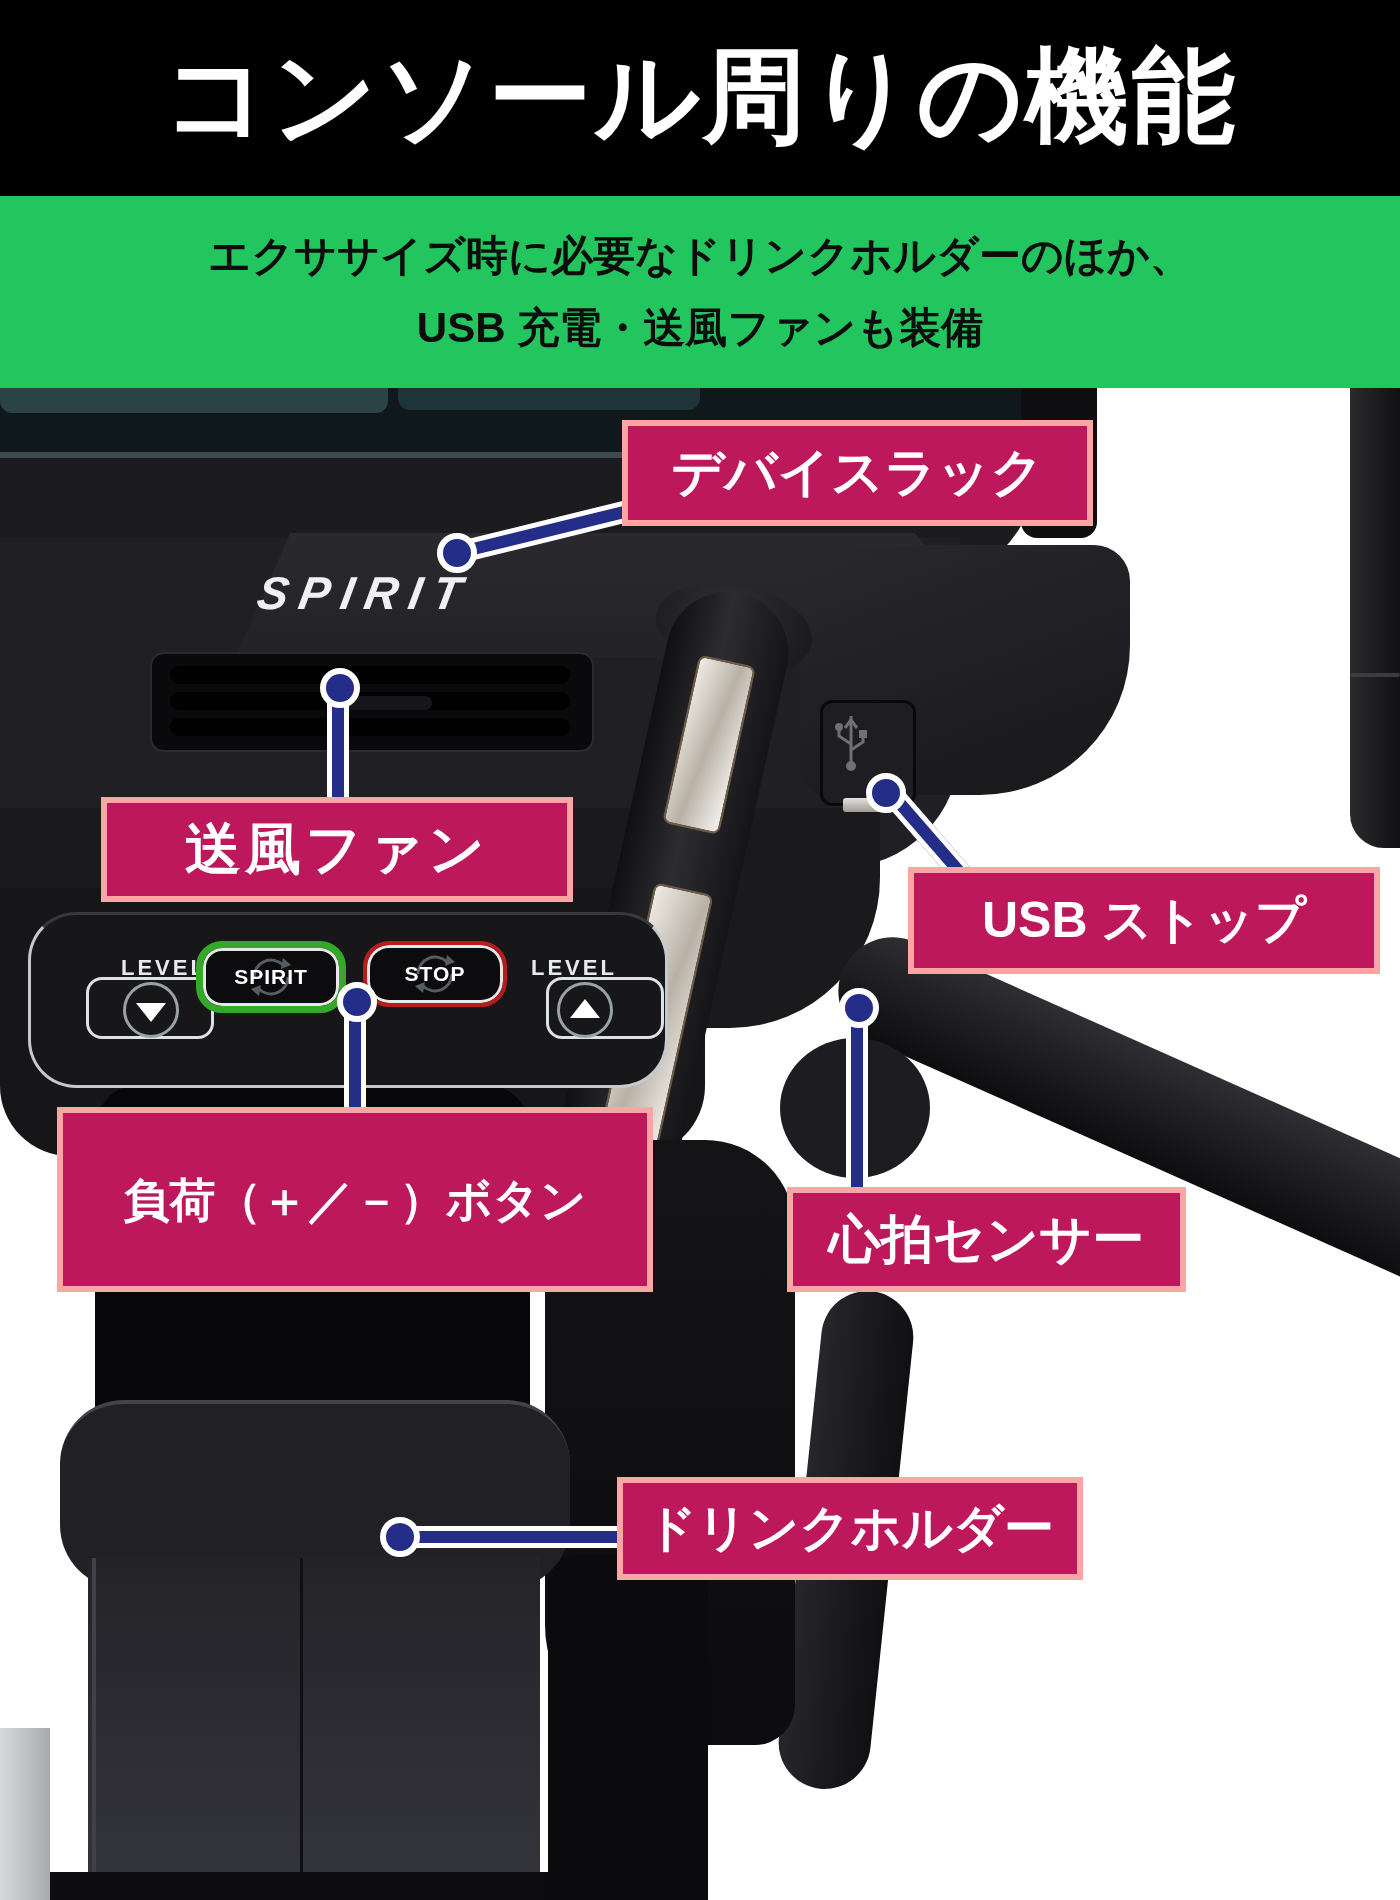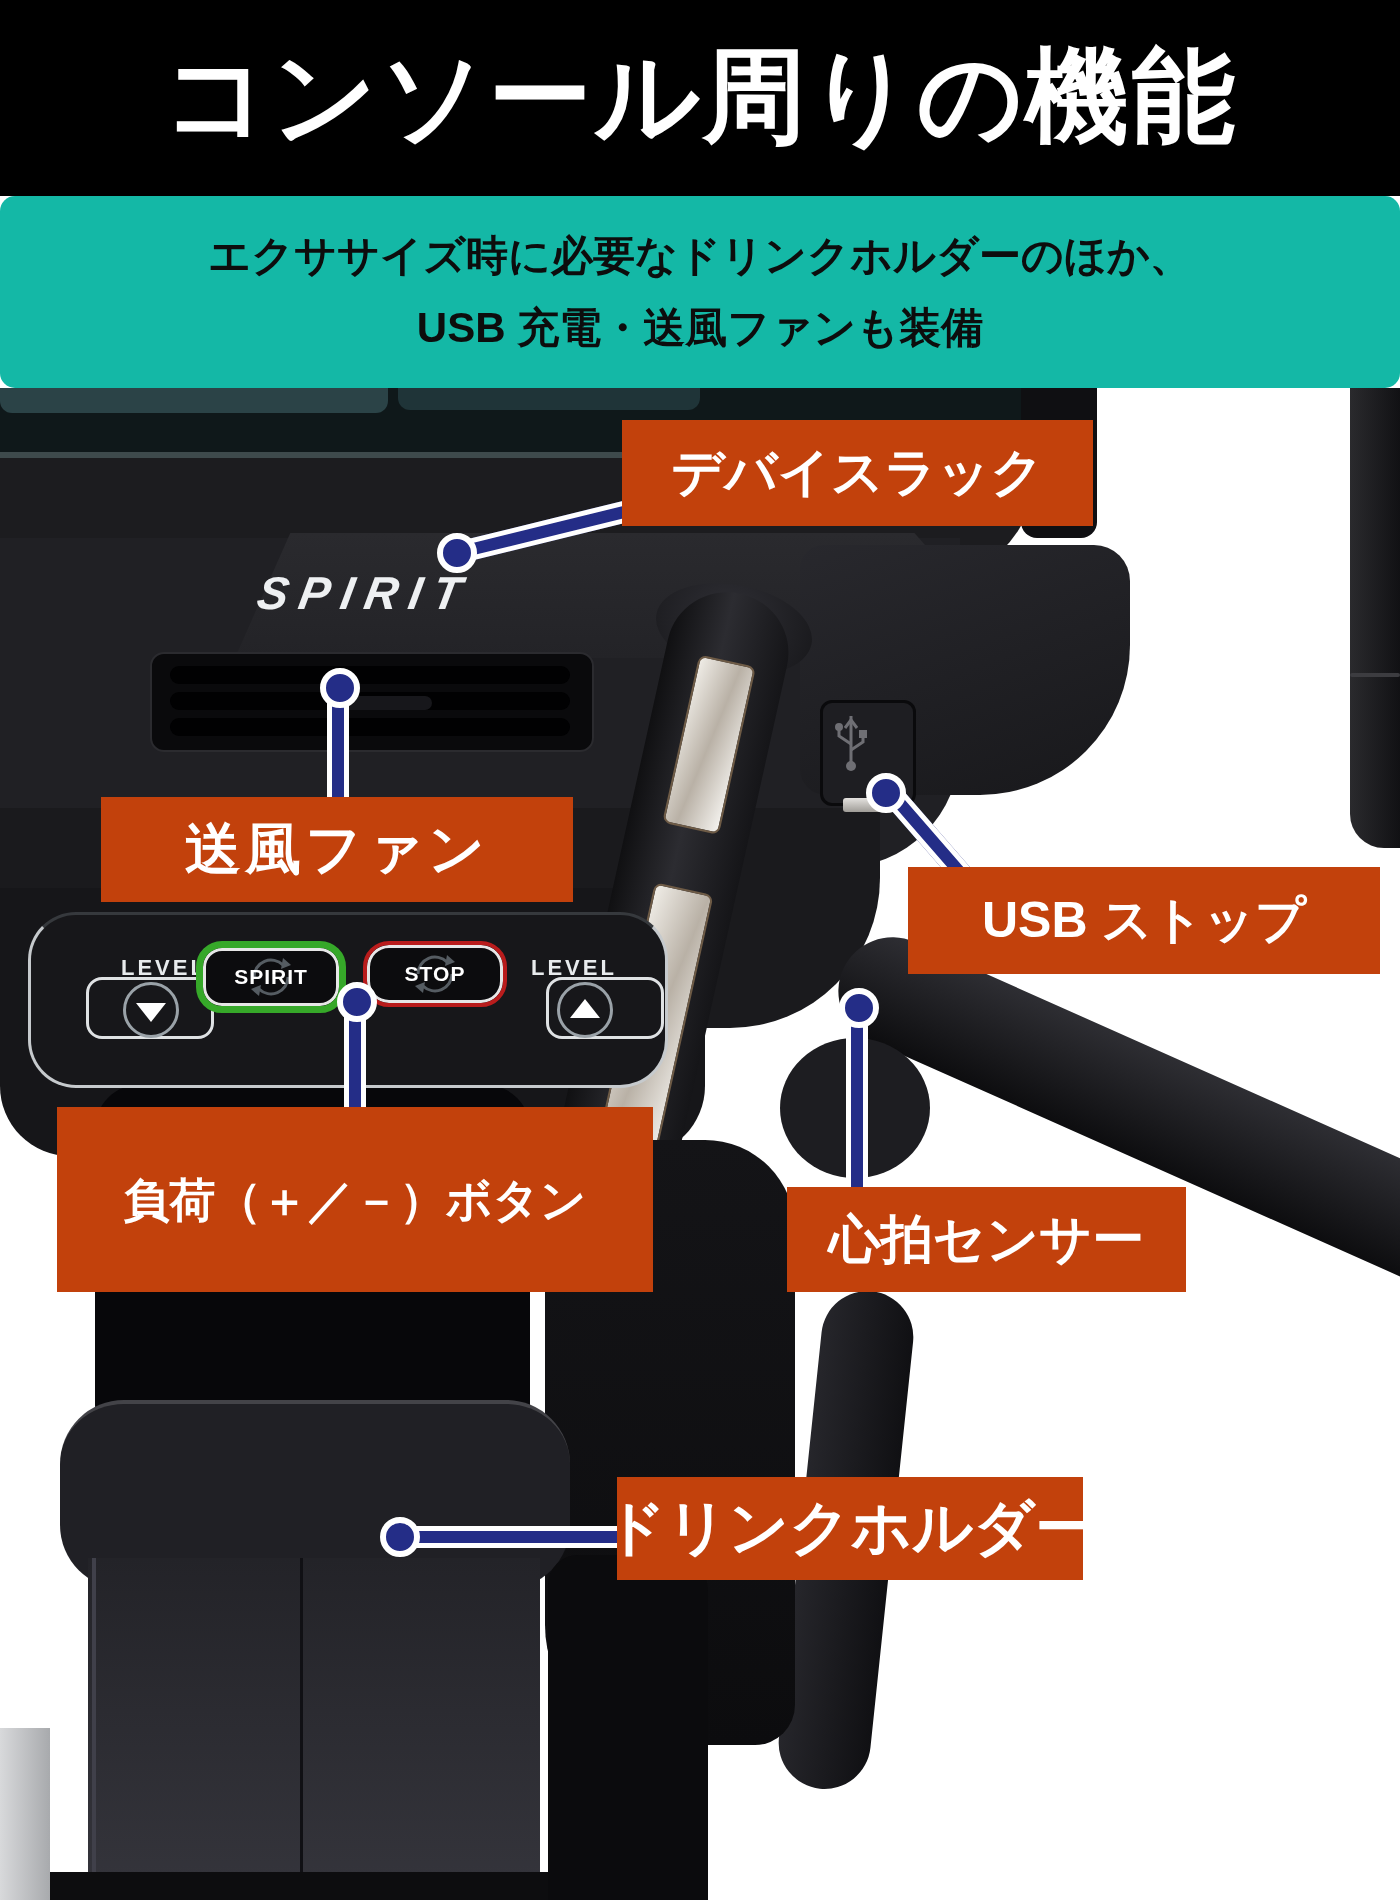--- a/index.html
+++ b/index.html
@@ -5,22 +5,22 @@
   html,body{margin:0;padding:0;background:#fff;}
   .page{position:relative;width:1400px;height:1900px;overflow:hidden;
         font-family:"Liberation Sans","DejaVu Sans",sans-serif;background:#fff;}
   .abs{position:absolute;}
 
   
   .title-band{position:absolute;left:0;top:0;width:1400px;height:196px;background:#000;
               display:flex;align-items:center;justify-content:center;}
   .title-band h1{margin:0;color:#fff;font-size:104px;font-weight:900;letter-spacing:2px;white-space:nowrap;}
 
-  .subtitle-band{position:absolute;left:0;top:196px;width:1400px;height:192px;background:#14b8a6;
-                 display:flex;flex-direction:column;align-items:center;justify-content:center;gap:16px;border-radius:15px;}
+  .subtitle-band{position:absolute;left:0;top:196px;width:1400px;height:192px;background:#22c55e;
+                 display:flex;flex-direction:column;align-items:center;justify-content:center;gap:16px;}
   .subtitle-band p{margin:0;color:#0d0d0d;font-size:42px;font-weight:700;white-space:nowrap;}
 
   
   .photo{position:absolute;left:0;top:388px;width:1400px;height:1512px;background:#fff;overflow:hidden;}
 
   
   .screen-band{left:0;top:0;width:1035px;height:66px;background:#0f181a;border-radius:0 0 26px 0;}
   .screen-slab1{left:0;top:0;width:388px;height:25px;background:#2b4347;border-radius:0 0 12px 12px;}
   .screen-slab2{left:398px;top:0;width:302px;height:22px;background:#1f3438;border-radius:0 0 12px 12px;}
   .bezel-strip{left:0;top:64px;width:1040px;height:13px;background:#3e4a4c;}
@@ -98,30 +98,30 @@
   .startstop{position:absolute;top:26px;width:136px;height:58px;border-radius:26px;background:#0c0c0e;
              box-shadow:inset 0 0 0 3px rgba(255,255,255,.9);
              display:flex;align-items:center;justify-content:center;color:#fff;
              font-size:21px;font-weight:700;letter-spacing:1px;}
   .start-btn{left:165px;border:7px solid #36a829;}
   .stop-btn{left:332px;border:4px solid #b91c1c;}
   .arcs{position:absolute;left:50%;top:50%;transform:translate(-50%,-50%);opacity:.75;}
   .btn-label{position:relative;z-index:2;}
 
   
-  .callout-label{position:absolute;background:#c2410c;border:6px solid #c2410c;color:#fff;
+  .callout-label{position:absolute;background:#be185d;border:6px solid #fca5a5;color:#fff;
                  display:flex;flex-direction:column;align-items:center;justify-content:center;
                  font-weight:700;z-index:30;}
   .callout-label span{white-space:nowrap;}
   .lbl-device{left:622px;top:32px;width:459px;height:94px;font-size:52px;}
   .lbl-fan{left:101px;top:409px;width:460px;height:93px;font-size:56px;letter-spacing:4px;}
   .lbl-usb{left:908px;top:479px;width:460px;height:95px;font-size:50px;}
   .lbl-load{left:57px;top:719px;width:584px;height:173px;font-size:46px;line-height:82px;}
   .lbl-heart{left:787px;top:799px;width:387px;height:93px;font-size:52px;}
-  .lbl-drink{left:617px;top:1089px;width:454px;height:91px;font-size:60px;}
+  .lbl-drink{left:617px;top:1089px;width:454px;height:91px;font-size:50px;}
 
   .callout-line{position:absolute;background:#242d87;border:5px solid #fff;z-index:20;}
   .line-fan{left:327px;top:294px;width:12px;height:118px;}
   .line-load{left:344px;top:606px;width:12px;height:122px;}
   .line-heart{left:846px;top:612px;width:12px;height:196px;}
   .line-drink{left:398px;top:1138px;width:222px;height:12px;}
   .line-device{left:455px;top:153px;width:182px;height:12px;transform:rotate(-13.8deg);transform-origin:6px 50%;}
   .line-usb{left:884px;top:393px;width:118px;height:12px;transform:rotate(49deg);transform-origin:6px 50%;}
 
   .callout-dot{position:absolute;width:28px;height:28px;background:#242d87;border:6px solid #fff;

